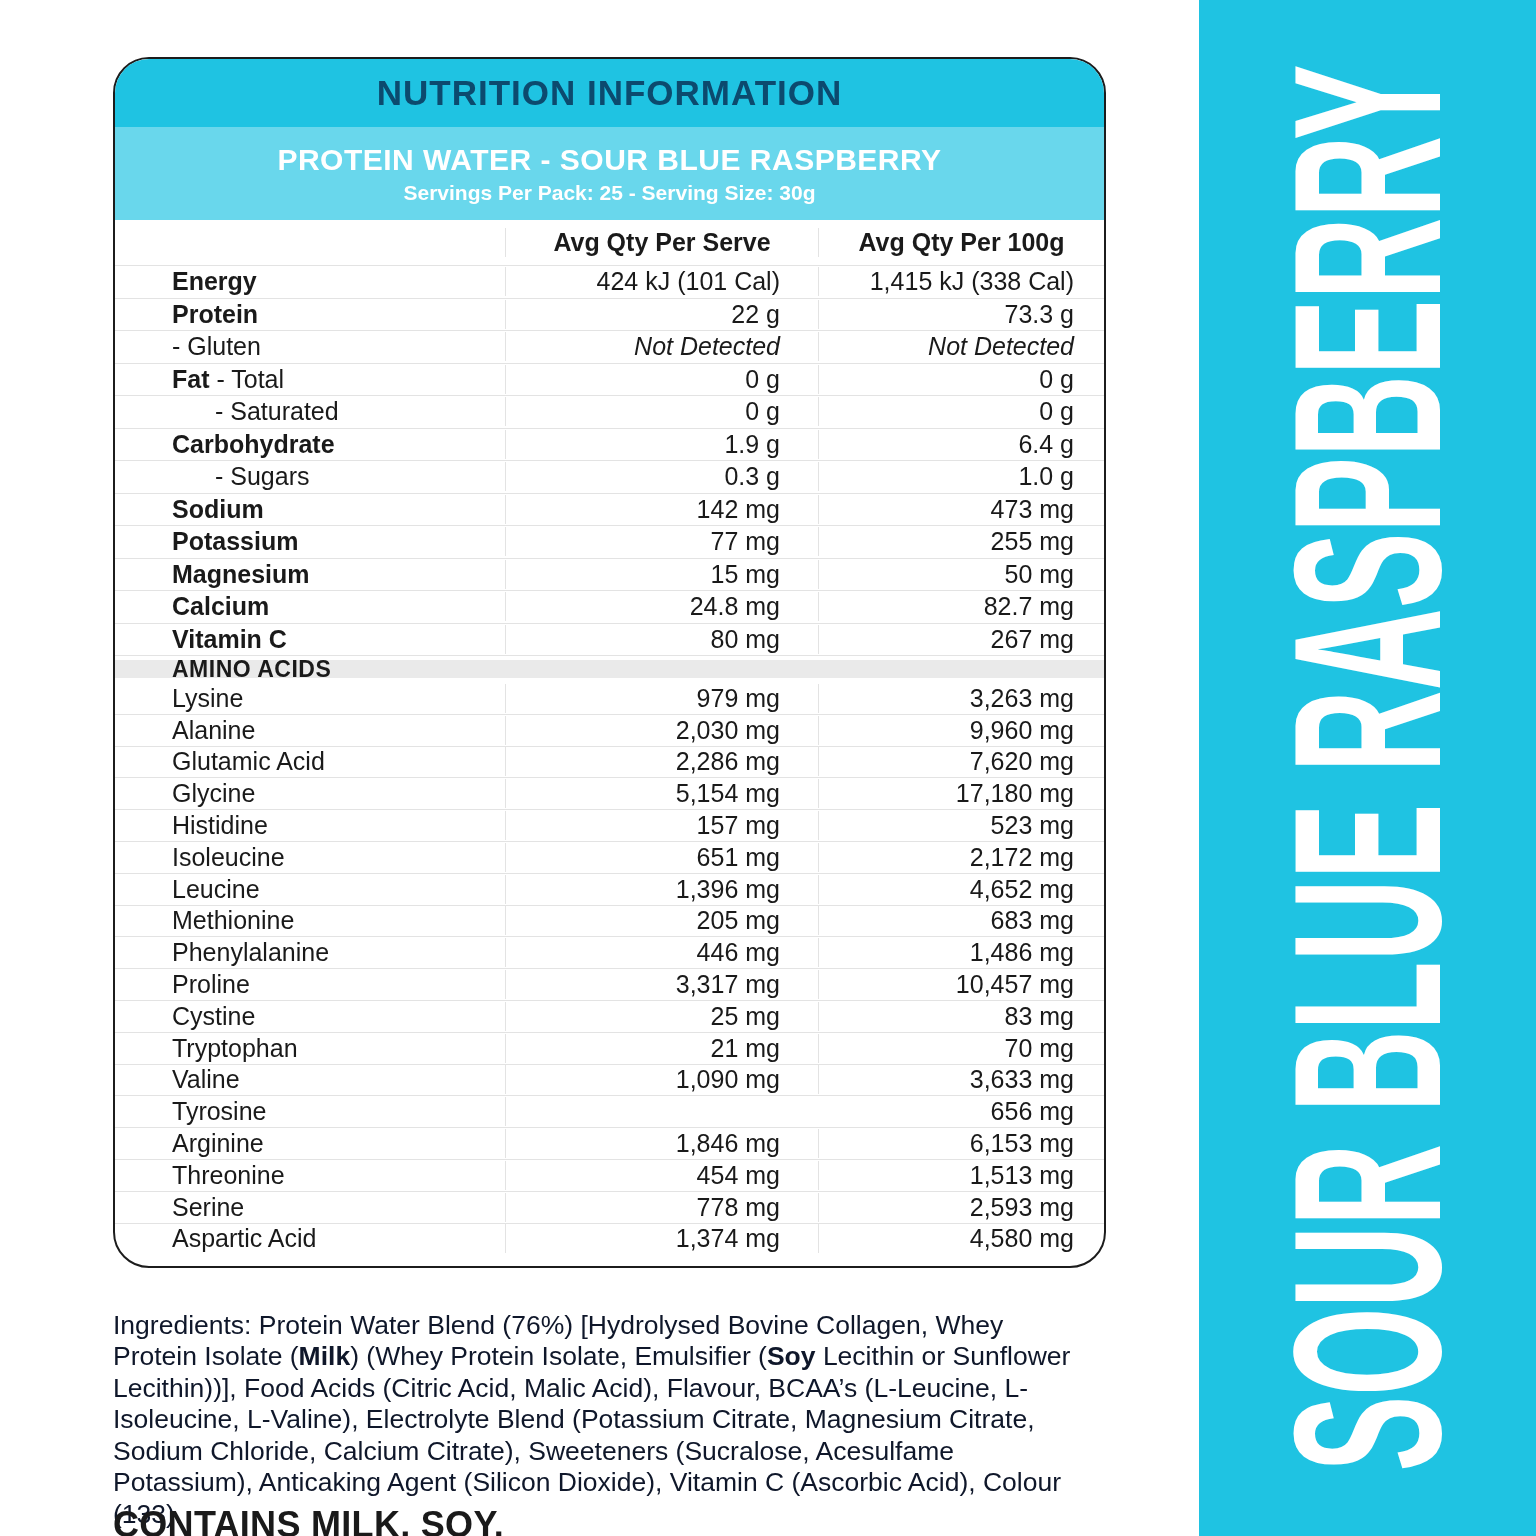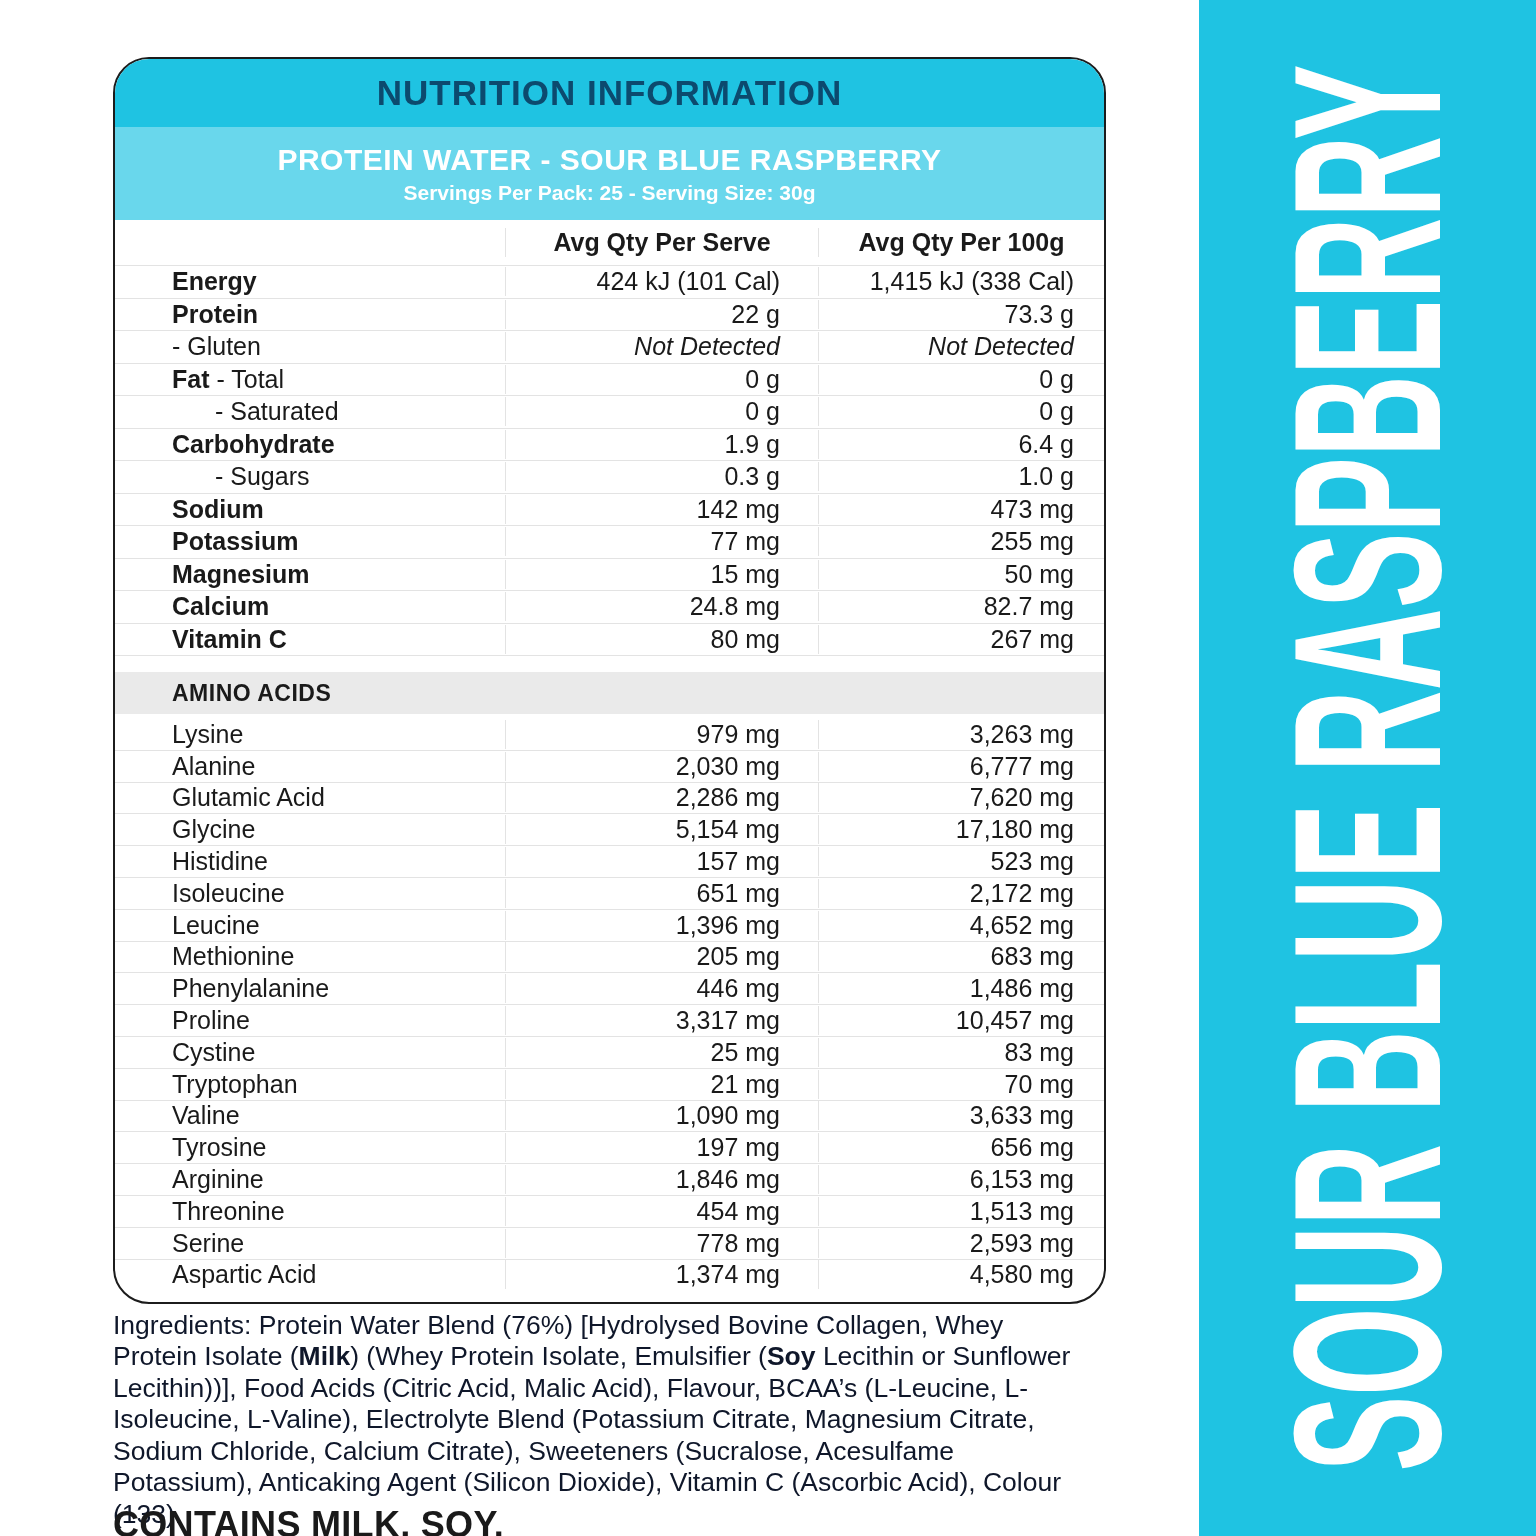--- a/index.html
+++ b/index.html
@@ -41,22 +41,22 @@
   .c-serve { width:313px; justify-content:flex-end; padding-right:38px; border-left:1.5px solid #e3e3e3; }
   .c-p100  { flex:1;      justify-content:flex-end; padding-right:30px; border-left:1.5px solid #e3e3e3; }
   .thead .cell { font-weight:bold; }
   .thead .c-serve, .thead .c-p100 { justify-content:center; padding-right:0; }
   .bold { font-weight:bold; }
   .it   { font-style:italic; }
   .ind .c-label { padding-left:100px; }
   .arow:last-child { border-bottom:none; }
 
   .section-band {
-    height:42px; background:#eaeaea;
-    margin:16px 0 5px 0;
+    height:18px; background:#eaeaea;
+    margin:4px 0 5px 0;
     display:flex; align-items:center; padding-left:57px;
     font-weight:bold; font-size:23px; letter-spacing:0.5px;
   }
 
   
   .ingredients {
     position:absolute; left:113px; top:1283px; width:980px;
     font-size:26.5px; line-height:31.5px; color:#0f172a;
   }
   .ingredients b { font-weight:bold; }
@@ -165,21 +165,21 @@
 
     <div id="amino-rows">
         <div class="trow arow">
           <div class="cell c-label"><span>Lysine</span></div>
           <div class="cell c-serve">979 mg</div>
           <div class="cell c-p100">3,263 mg</div>
         </div>
         <div class="trow arow">
           <div class="cell c-label"><span>Alanine</span></div>
           <div class="cell c-serve">2,030 mg</div>
-          <div class="cell c-p100">6,777 mg</div>
+          <div class="cell c-p100">9,960 mg</div>
         </div>
         <div class="trow arow">
           <div class="cell c-label"><span>Glutamic Acid</span></div>
           <div class="cell c-serve">2,286 mg</div>
           <div class="cell c-p100">7,620 mg</div>
         </div>
         <div class="trow arow">
           <div class="cell c-label"><span>Glycine</span></div>
           <div class="cell c-serve">5,154 mg</div>
           <div class="cell c-p100">17,180 mg</div>
@@ -224,21 +224,20 @@
           <div class="cell c-serve">21 mg</div>
           <div class="cell c-p100">70 mg</div>
         </div>
         <div class="trow arow">
           <div class="cell c-label"><span>Valine</span></div>
           <div class="cell c-serve">1,090 mg</div>
           <div class="cell c-p100">3,633 mg</div>
         </div>
         <div class="trow arow">
           <div class="cell c-label"><span>Tyrosine</span></div>
-          <div class="cell c-serve">197 mg</div>
           <div class="cell c-p100">656 mg</div>
         </div>
         <div class="trow arow">
           <div class="cell c-label"><span>Arginine</span></div>
           <div class="cell c-serve">1,846 mg</div>
           <div class="cell c-p100">6,153 mg</div>
         </div>
         <div class="trow arow">
           <div class="cell c-label"><span>Threonine</span></div>
           <div class="cell c-serve">454 mg</div>

